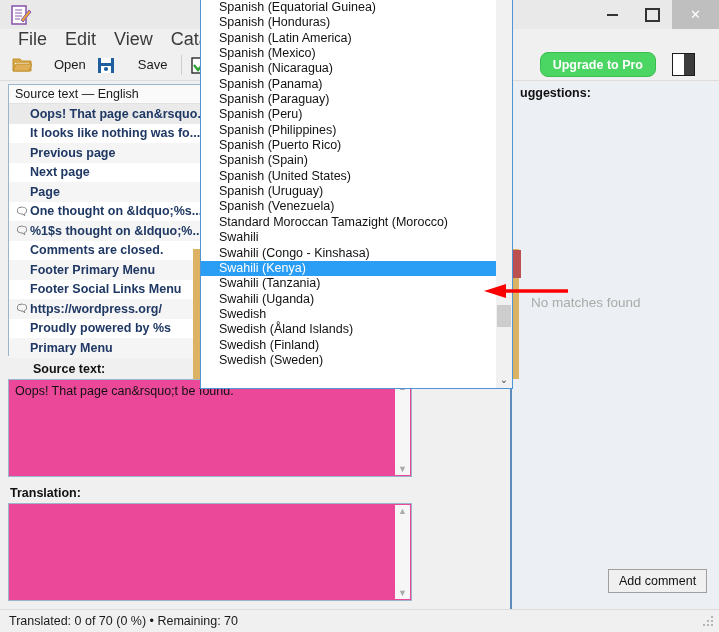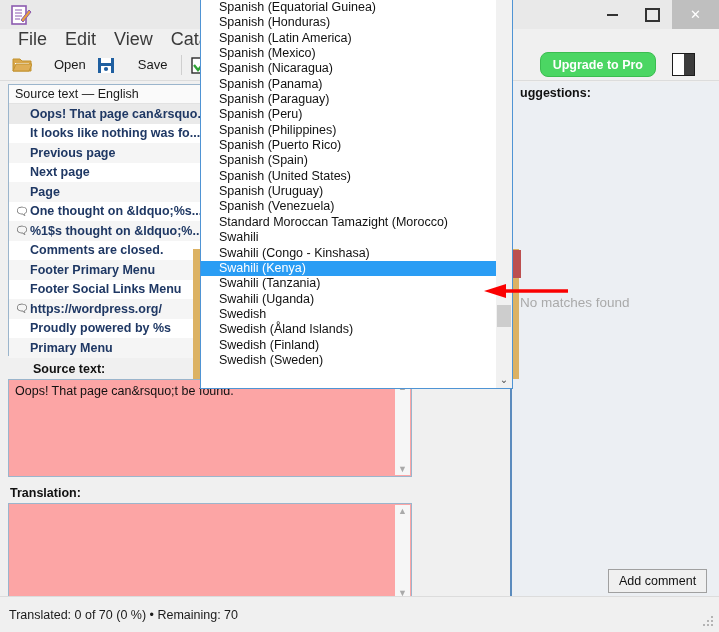--- a/index.html
+++ b/index.html
@@ -126,39 +126,39 @@
 
   
   .lbl {
     position: absolute; font-size: 12.5px; font-weight: bold; color: #111;
   }
   .lbl-source { left: 9px; top: 362px; margin-left: 24px; }
   .lbl-trans  { left: 10px; top: 486px; }
 
   .textbox {
     position: absolute; left: 8px; width: 404px;
-    background: #fca5a5; border: 1px solid #9bb5cc;
+    background: #ec4899; border: 1px solid #9bb5cc;
   }
   .tb-source { top: 379px; height: 98px; }
   .tb-trans  { top: 503px; height: 98px; }
   .textbox .content {
     padding: 4px 6px; font-size: 12.5px; color: #111;
     white-space: nowrap;
   }
   .vscroll {
     position: absolute; right: 1px; top: 1px; bottom: 1px; width: 15px;
     background: #f6f6f6;
     display: flex; flex-direction: column; justify-content: space-between;
     align-items: center;
   }
   .vscroll span { font-size: 9px; color: #a9a9a9; line-height: 12px; }
 
   
   .statusbar {
-    position: absolute; left: 0; bottom: 0; width: 719px; height: 36px;
+    position: absolute; left: 0; bottom: 0; width: 719px; height: 23px;
     background: #f0f0f0; border-top: 1px solid #dcdcdc;
     display: flex; align-items: center; padding-left: 9px;
     font-size: 12.5px; color: #1a1a1a;
   }
   .grip {
     position: absolute; right: 4px; bottom: 4px; width: 12px; height: 12px;
   }
   .grip i {
     position: absolute; width: 2px; height: 2px; background: #b4b4b4;
   }
@@ -169,21 +169,21 @@
     width: 209px; height: 527px;
     background: #eceff3;
     border-left: 2px solid #5b8bbd;
   }
   .rp-title {
     position: absolute; left: 8px; top: 4px;
     font-size: 12.5px; font-weight: bold; color: #111; white-space: nowrap;
   }
   .rp-empty {
     position: absolute; left: 8px; top: 213px;
-    font-size: 13.5px; color: #aaaaaa; white-space: nowrap;
+    font-size: 13.5px; color: #aaaaaa; white-space: nowrap; padding-left: 11px;
   }
   .add-comment-btn {
     position: absolute; left: 96px; top: 487px;
     height: 24px; padding: 0 10px;
     background: #f0f0f0; border: 1px solid #a0a0a0;
     font-size: 12.5px; color: #111;
     display: flex; align-items: center; justify-content: center;
     white-space: nowrap;
   }
 

